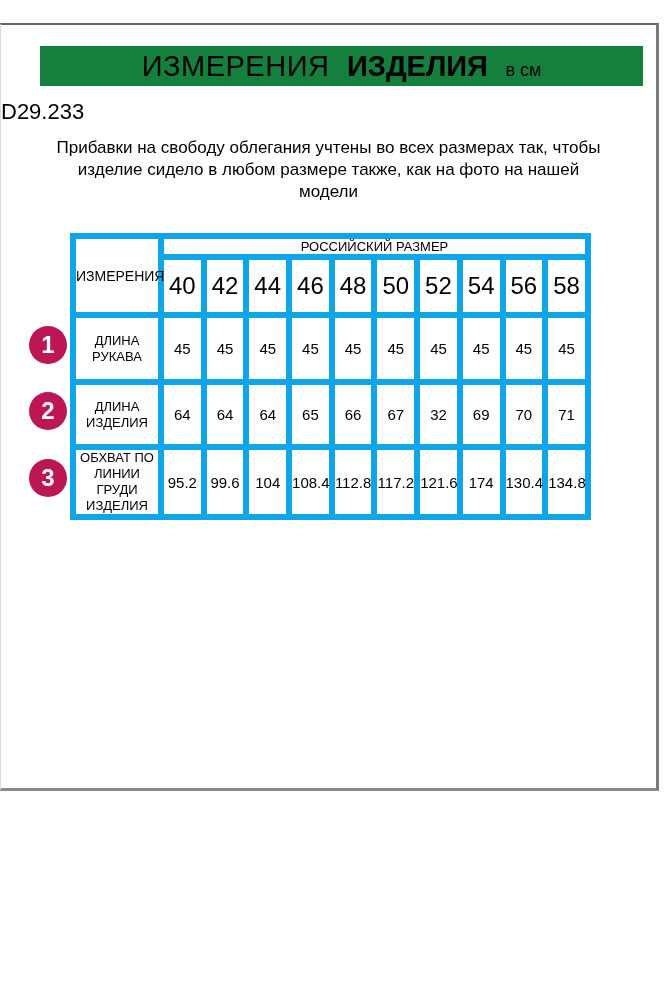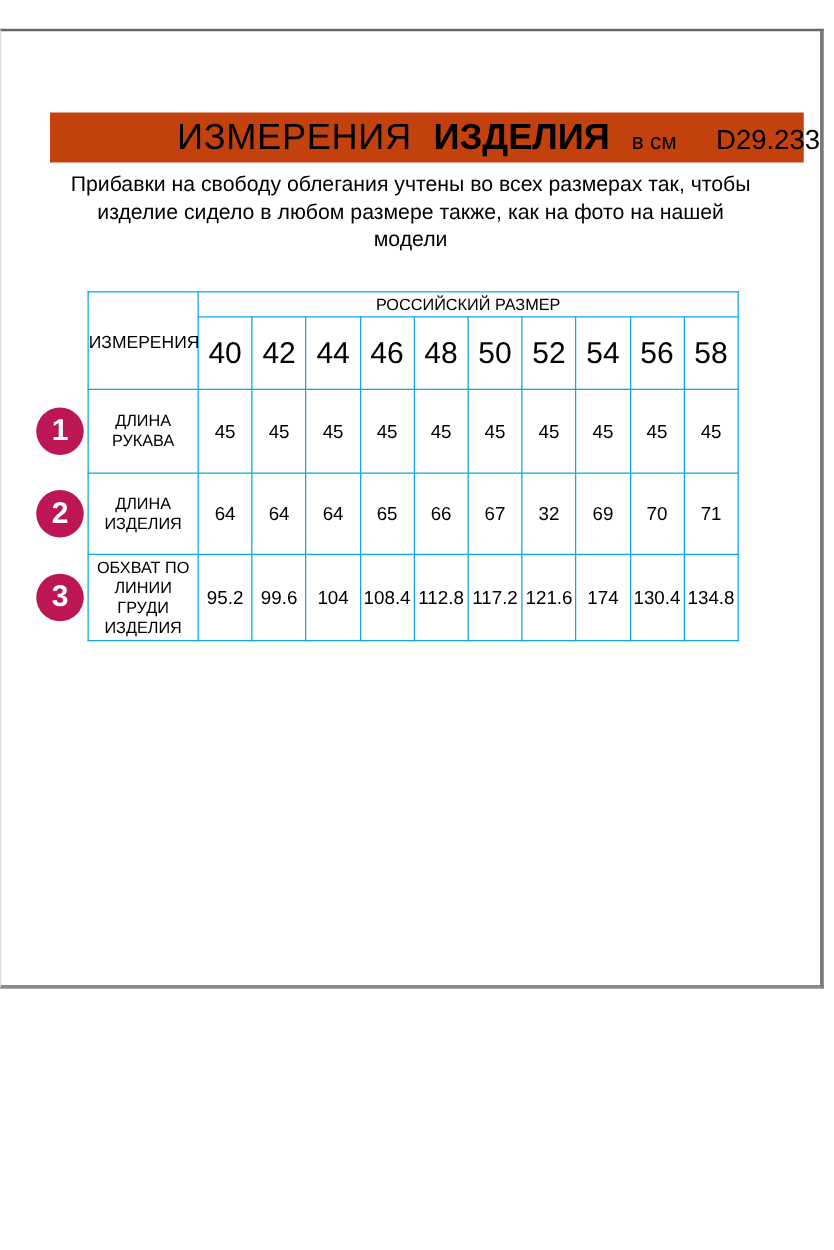--- a/index.html
+++ b/index.html
@@ -30,41 +30,41 @@
     line-height: 40px;
     white-space: nowrap;
   }
   .t-reg  { font-size: 29px; letter-spacing: 0.5px; }
   .t-bold { font-size: 29px; font-weight: bold; margin-left: 13px; }
   .t-unit { font-size: 18px; margin-left: 13px; }
   .product-code {
     position: absolute;
     top: 74px; left: 0;
     width: 100%;
-    text-align: right;
+    text-align: left;
     font-size: 22px;
   }
   .fit-note {
     position: absolute;
     top: 112px; left: 0;
     width: 100%;
     text-align: center;
     font-size: 17px;
     line-height: 22px;
     white-space: pre-line;
   }
   table.size-table {
     position: absolute;
     left: 69px; top: 208px;
     width: 521px;
     border-collapse: collapse;
     table-layout: fixed;
   }
   .size-table td, .size-table th {
-    border: 1px solid #0ea5e9;
+    border: 6px solid #0ea5e9;
     padding: 0;
     text-align: center;
     vertical-align: middle;
     font-weight: normal;
   }
   .col-meas { width: 88px; }
   .group-hdr { height: 20px; font-size: 13px; }
   .meas-hdr  { font-size: 14px; }
   .size-cell { height: 58px; font-size: 24px; font-weight: bold; }
   .label-cell { font-size: 13px; line-height: 16px; white-space: pre-line; }
@@ -86,21 +86,21 @@
   }
   .badge-1 { top: 301px; }
   .badge-2 { top: 367px; }
   .badge-3 { top: 434px; }
 </style>
 </head>
 <body>
 
 <div class="frame">
 
-  <div class="title-band" style="background: #c2410c; margin-top: 44px;">
+  <div class="title-band" style="background: #15803d;">
     <span class="t-reg">ИЗМЕРЕНИЯ</span>
     <span class="t-bold">ИЗДЕЛИЯ</span>
     <span class="t-unit">в см</span>
   </div>
 
   <div class="product-code">D29.233</div>
 
   <div class="fit-note">Прибавки на свободу облегания учтены во всех размерах так, чтобы
 изделие сидело в любом размере также, как на фото на нашей
 модели</div>

